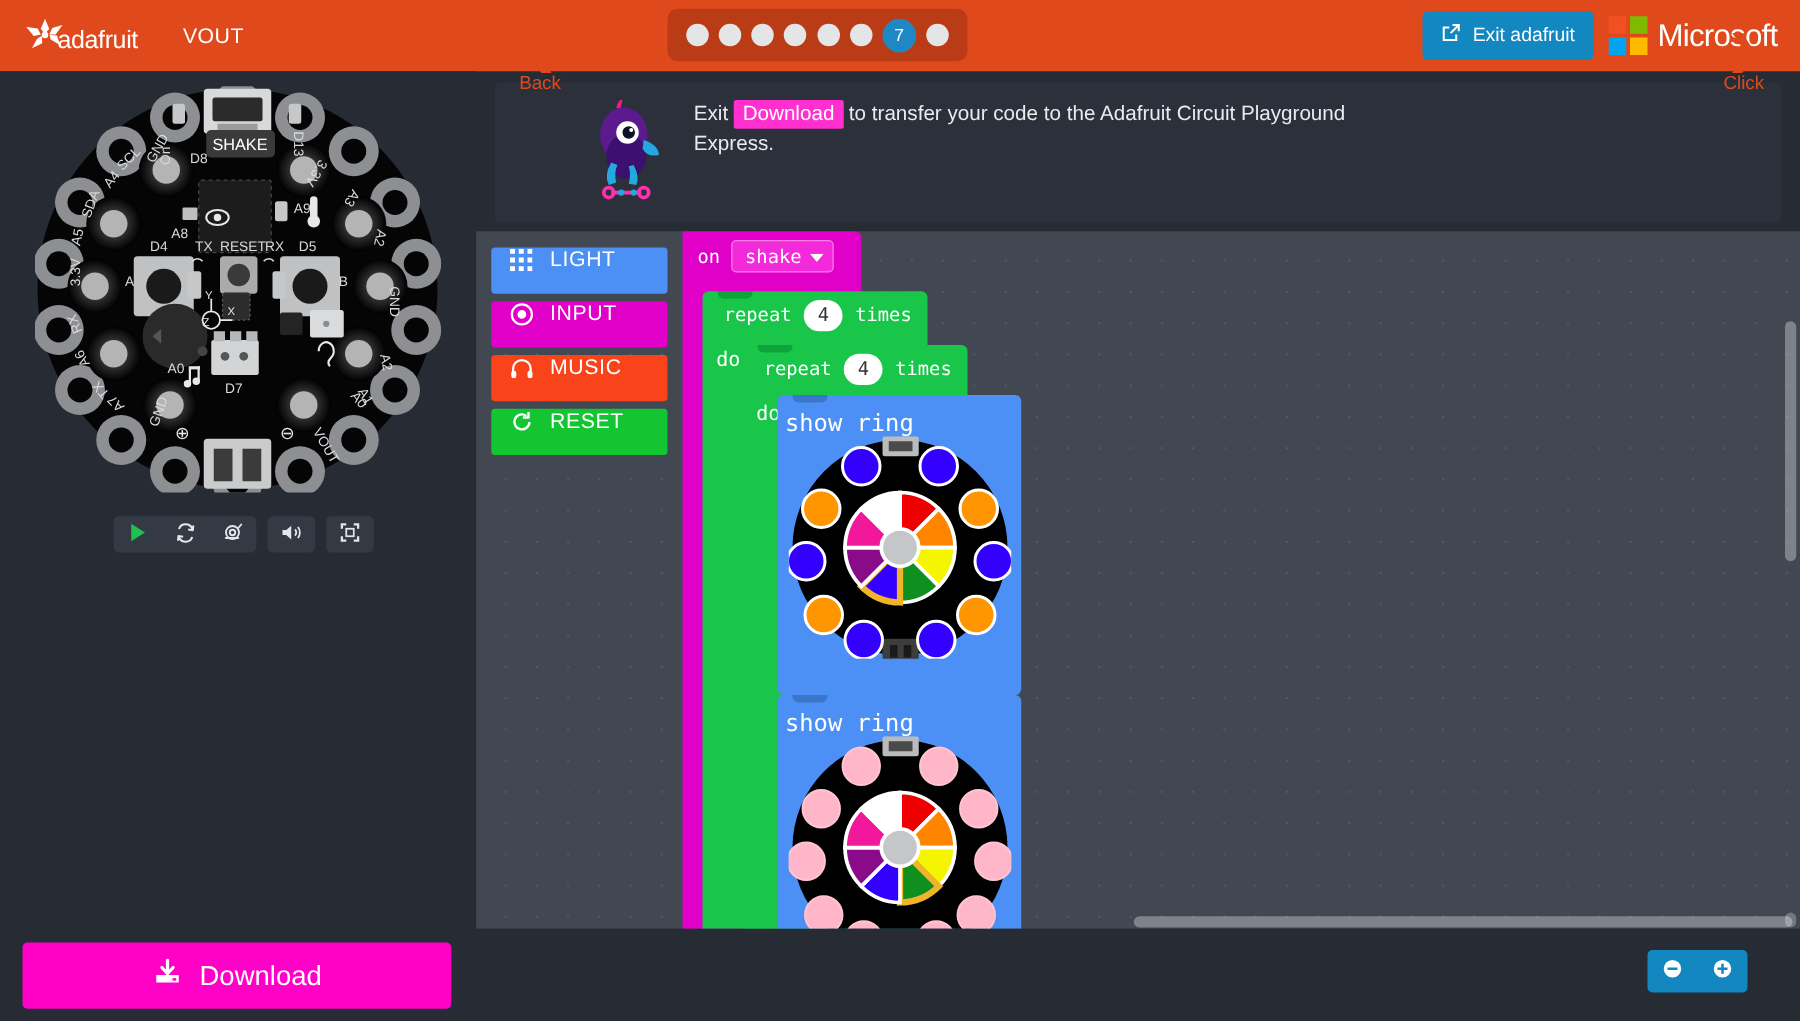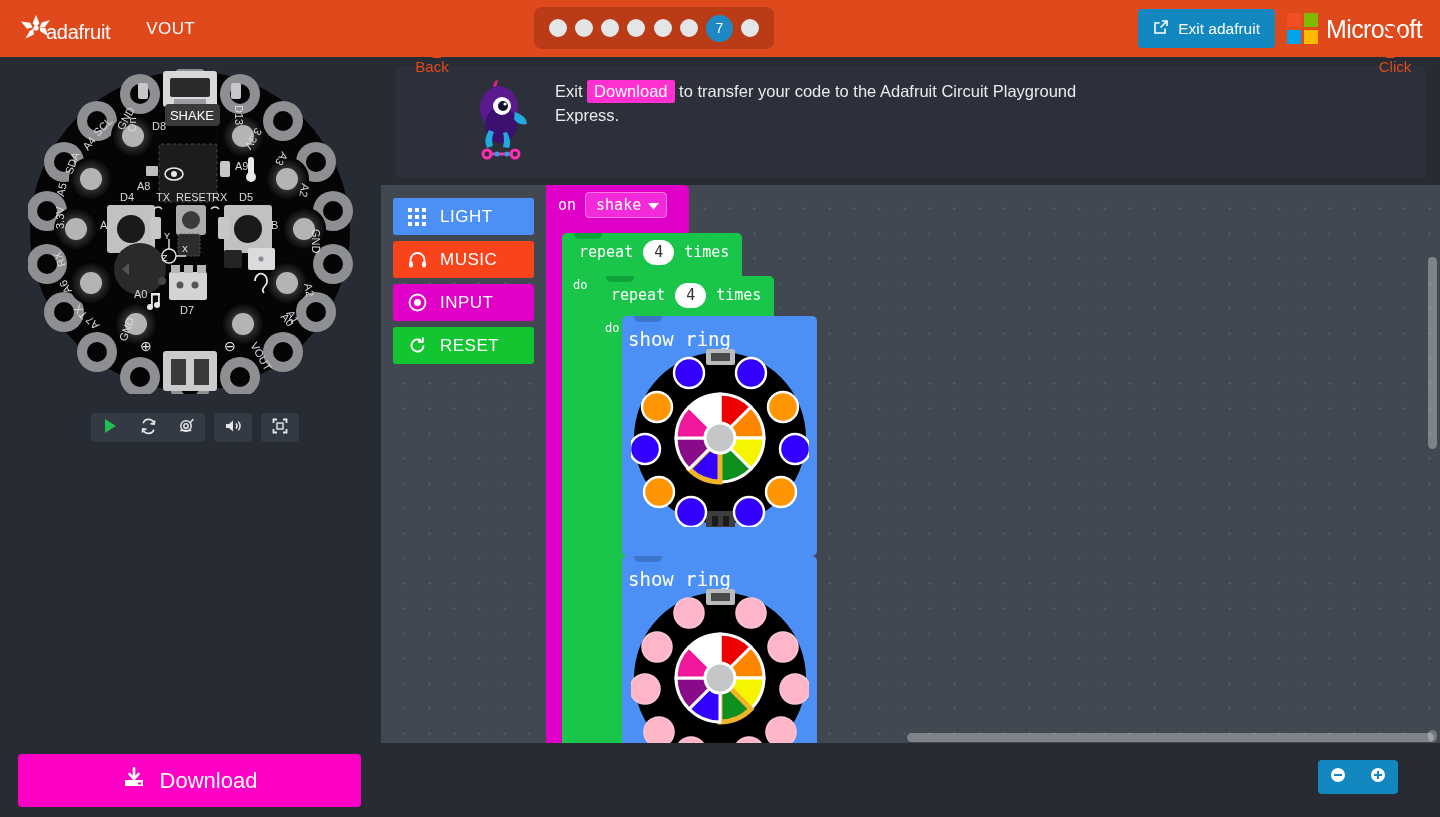--- a/index.html
+++ b/index.html
@@ -112,21 +112,21 @@
     background-color: #424852;
     background-image: radial-gradient(circle, #535a66 1.1px, transparent 1.2px);
     background-size: 25px 25px; background-position: 11px 11px;
     overflow: hidden;
   }
   .toolbox {
     position: absolute; left: 12px; top: 13px; width: 141px;
     display: flex; flex-direction: column; gap: 6px;
   }
   .tb-item {
-    height: 37px; border-radius: 3px; display: flex; align-items: center;
+    height: 37px; border-radius: 3px; display: flex; 
     padding-left: 14px; gap: 13px; cursor: pointer;
     color: #fff; font-size: 17px; letter-spacing: .5px;
   }
   .tb-ico { width: 20px; height: 20px; display: flex; align-items: center; justify-content: center; }
 
   .blocks-layer { position: absolute; left: 0; top: 0; }
 
   
   .blk-event {
     position: absolute; left: 165px; top: 0px; width: 143px; height: 560px;
@@ -151,21 +151,21 @@
     display: flex; align-items: center; padding-left: 17px; gap: 10px;
     color: #fff; font-family: "DejaVu Sans Mono", monospace; font-size: 15px;
   }
   .num-badge {
     background: #fff; color: #333; border-radius: 14px;
     min-width: 31px; height: 25px; display: flex; align-items: center; justify-content: center;
     font-family: "DejaVu Sans Mono", monospace; font-size: 15px; cursor: pointer;
   }
   .do-lbl {
     position: absolute; color: #fff;
-    font-family: "DejaVu Sans Mono", monospace; font-size: 12px;
+    font-family: "DejaVu Sans Mono", monospace; font-size: 16px;
   }
   .blk-rep2 {
     position: absolute; left: 213px; top: 91px; width: 180px; height: 469px;
     background: #19c64a; border-radius: 5px 5px 0 0;
   }
   .blk-rep2-head {
     position: absolute; left: 0; top: 0; height: 38px; width: 180px;
     display: flex; align-items: center; padding-left: 17px; gap: 10px;
     color: #fff; font-family: "DejaVu Sans Mono", monospace; font-size: 15px;
   }
@@ -580,38 +580,38 @@
             <rect x="0" y="7" width="4" height="4"></rect>
               <rect x="7" y="7" width="4" height="4"></rect>
               <rect x="14" y="7" width="4" height="4"></rect>
             <rect x="0" y="14" width="4" height="4"></rect>
               <rect x="7" y="14" width="4" height="4"></rect>
               <rect x="14" y="14" width="4" height="4"></rect>
           </svg>
         </span>
         <span>LIGHT</span>
       </div>
+      <div class="tb-item" style="background:#e100c8">
+        <span class="tb-ico">
+          <svg width="19" height="19" viewBox="0 0 19 19" fill="none" stroke="#fff" stroke-width="1.8">
+            <circle cx="9.5" cy="9.5" r="8"></circle>
+              <circle cx="9.5" cy="9.5" r="2.6" fill="#fff"></circle>
+          </svg>
+        </span>
+        <span>INPUT</span>
+      </div>
       <div class="tb-item" style="background:#f9431b">
         <span class="tb-ico">
           <svg width="19" height="17" viewBox="0 0 19 17" fill="none" stroke="#fff" stroke-width="1.8">
             <path d="M2.5 12 V9 a7 7 0 0 1 14 0 v3"></path>
             <rect x="1" y="10.5" width="4" height="6" rx="2" fill="#fff" stroke="none"></rect>
             <rect x="14" y="10.5" width="4" height="6" rx="2" fill="#fff" stroke="none"></rect>
           </svg>
         </span>
         <span>MUSIC</span>
-      </div>
-      <div class="tb-item" style="background:#e100c8">
-        <span class="tb-ico">
-          <svg width="19" height="19" viewBox="0 0 19 19" fill="none" stroke="#fff" stroke-width="1.8">
-            <circle cx="9.5" cy="9.5" r="8"></circle>
-              <circle cx="9.5" cy="9.5" r="2.6" fill="#fff"></circle>
-          </svg>
-        </span>
-        <span>INPUT</span>
       </div>
       <div class="tb-item" style="background:#13c631">
         <span class="tb-ico">
           <svg width="19" height="19" viewBox="0 0 19 19" fill="none" stroke="#fff" stroke-width="1.9">
             <path d="M15.5 9.5 a6 6 0 1 1 -2.4 -4.8"></path>
             <path d="M14.8 1.5 V6 H10.3" stroke-linejoin="round"></path>
           </svg>
         </span>
         <span>RESET</span>
       </div>

